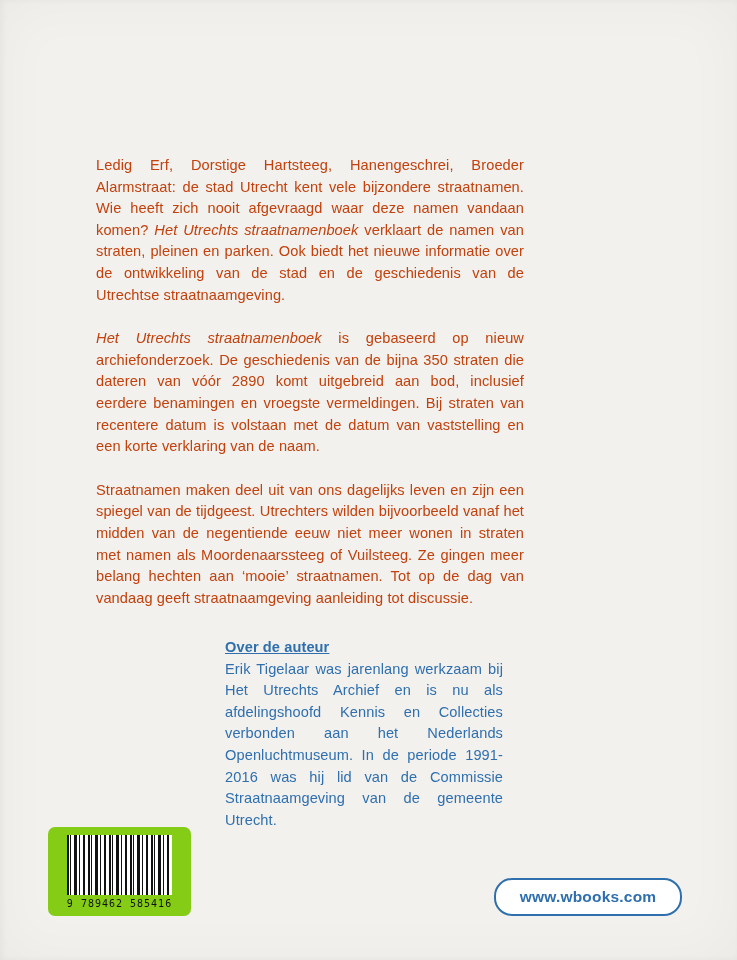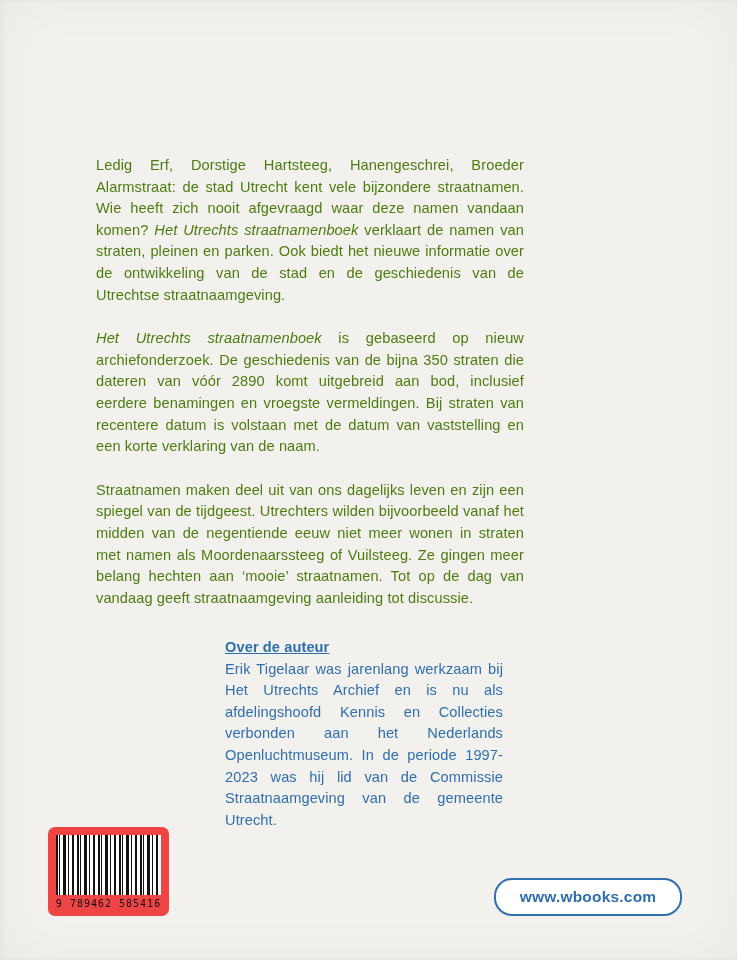--- a/index.html
+++ b/index.html
@@ -17,21 +17,21 @@
     width: 737px;
     height: 960px;
     background: #f2f1ee;
     box-shadow: inset 0 0 60px rgba(0,0,0,0.035), inset 2px 0 6px rgba(0,0,0,0.04);
   }
   .blurb {
     position: absolute;
     left: 96px;
     top: 155px;
     width: 428px;
-    color: #4d7c0f;
+    color: #c2410c;
     font-size: 14.6px;
     line-height: 21.6px;
     text-align: justify;
     letter-spacing: 0.1px;
   }
   .blurb p {
     margin: 0 0 22px 0;
   }
   .blurb p:last-child {
     margin-bottom: 0;
@@ -57,23 +57,23 @@
     text-decoration: underline;
   }
   .author p {
     margin: 0;
     text-align: justify;
   }
   .barcode-box {
     position: absolute;
     left: 48px;
     top: 827px;
-    width: 121px;
+    width: 143px;
     height: 89px;
-    background: #ef4444;
+    background: #84cc16;
     border-radius: 7px;
     box-sizing: border-box;
     padding: 8px 8px 4px 8px;
     display: flex;
     flex-direction: column;
     align-items: center;
   }
   .barcode-bars {
     width: 105px;
     height: 60px;
@@ -119,21 +119,21 @@
 <div class="cover">
 
   <div class="blurb">
     <p><span>Ledig Erf, Dorstige Hartsteeg, Hanengeschrei, Broeder Alarmstraat: de stad Utrecht kent vele bijzondere straatnamen. Wie heeft zich nooit afgevraagd waar deze namen vandaan komen? </span><i>Het Utrechts straatnamenboek</i><span> verklaart de namen van straten, pleinen en parken. Ook biedt het nieuwe informatie over de ontwikkeling van de stad en de geschiedenis van de Utrechtse straatnaamgeving.</span></p>
     <p><i>Het Utrechts straatnamenboek</i><span> is gebaseerd op nieuw archiefonderzoek. De geschiedenis van de bijna 350 straten die dateren van vóór 2890 komt uitgebreid aan bod, inclusief eerdere benamingen en vroegste vermeldingen. Bij straten van recentere datum is volstaan met de datum van vaststelling en een korte verklaring van de naam.</span></p>
     <p>Straatnamen maken deel uit van ons dagelijks leven en zijn een spiegel van de tijdgeest. Utrechters wilden bijvoorbeeld vanaf het midden van de negentiende eeuw niet meer wonen in straten met namen als Moordenaarssteeg of Vuilsteeg. Ze gingen meer belang hechten aan ‘mooie’ straatnamen. Tot op de dag van vandaag geeft straatnaamgeving aanleiding tot discussie.</p>
   </div>
 
   <div class="author">
     <h3>Over de auteur</h3>
-    <p>Erik Tigelaar was jarenlang werkzaam bij Het Utrechts Archief en is nu als afdelingshoofd Kennis en Collecties verbonden aan het Nederlands Openluchtmuseum. In de periode 1997-2023 was hij lid van de Commissie Straatnaamgeving van de gemeente Utrecht.</p>
+    <p>Erik Tigelaar was jarenlang werkzaam bij Het Utrechts Archief en is nu als afdelingshoofd Kennis en Collecties verbonden aan het Nederlands Openluchtmuseum. In de periode 1991-2016 was hij lid van de Commissie Straatnaamgeving van de gemeente Utrecht.</p>
   </div>
 
   <div class="barcode-box">
     <div class="barcode-bars"></div>
     <div class="barcode-number">9 789462 585416</div>
   </div>
 
   <a class="website-box">www.wbooks.com</a>
 
 </div>

